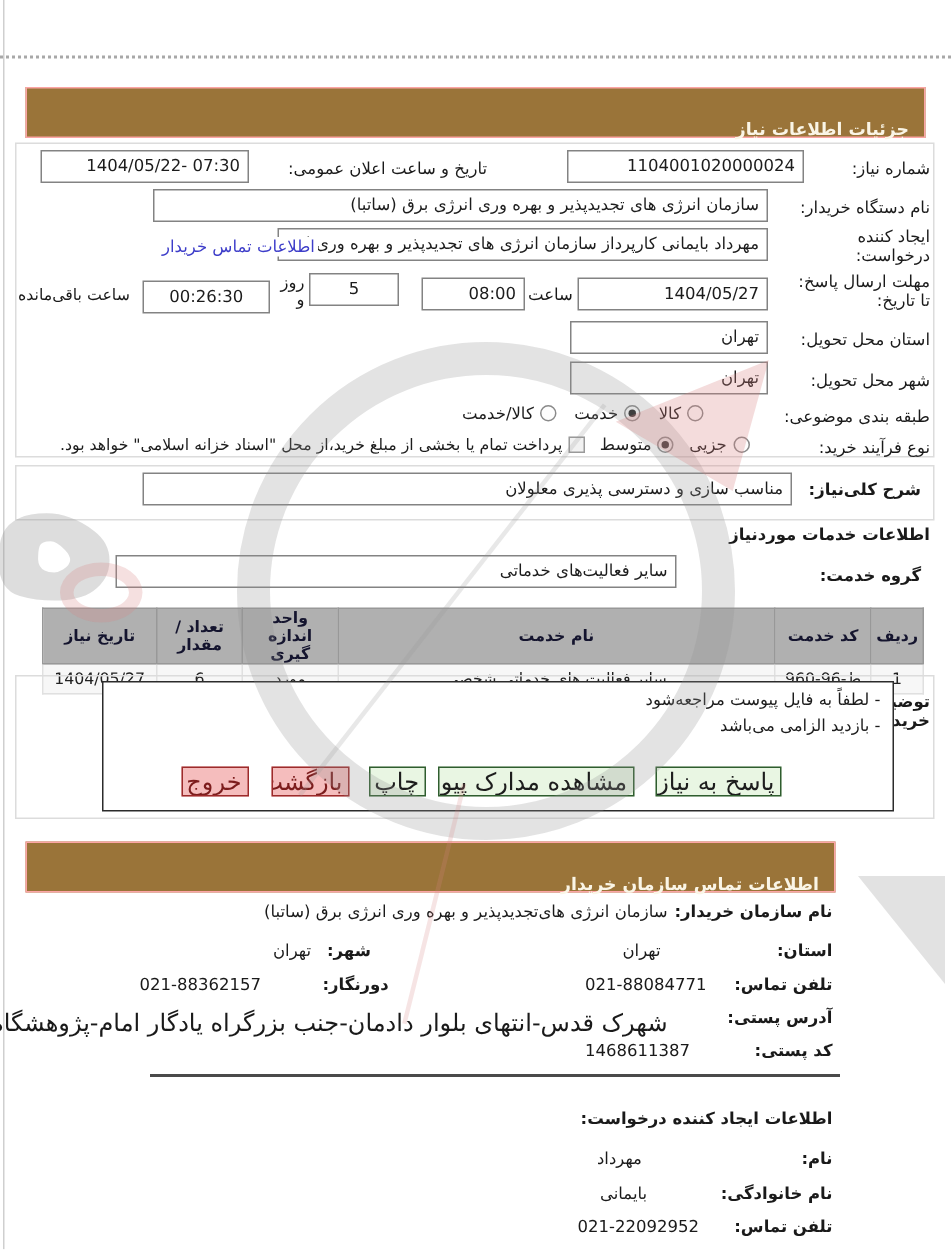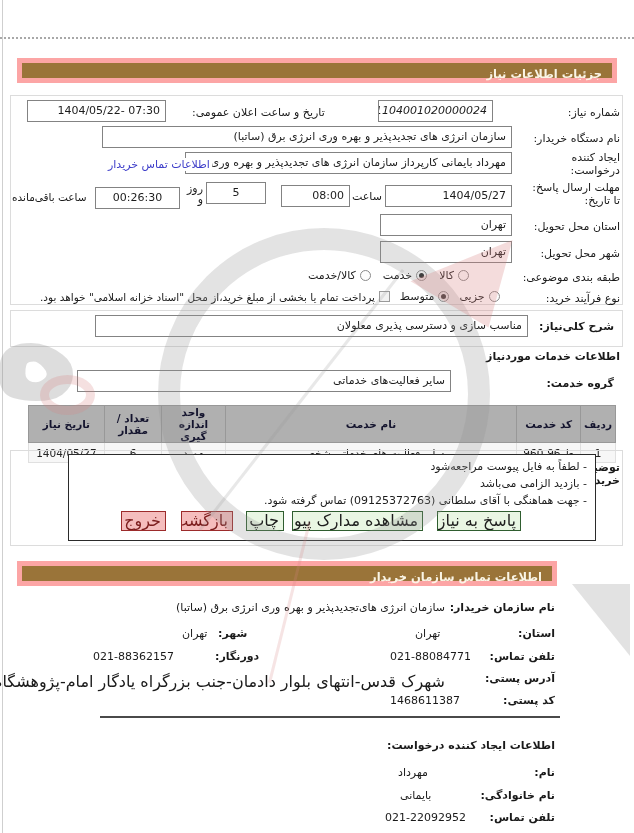--- a/index.html
+++ b/index.html
@@ -6,23 +6,23 @@
   html,body { background:#fff; }
   body {
     width:634px; height:833px;
     font-family:"DejaVu Sans","Liberation Sans",sans-serif;
     font-size:11px; color:#1c1c1c;
   }
   .page { position:relative; width:634px; height:833px; overflow:hidden; direction:rtl; background:#fff; }
   .edge-left { position:absolute; left:2px; top:0; height:833px; border-left:1px solid #cfcfcf; }
   .dotted { position:absolute; top:37px; left:0; width:634px; border-top:2px dotted #a8a8a8; }
   .hdr {
-    position:absolute; background:#9a7439; border:5px solid #fca5a5;
+    position:absolute; background:#9a7439; border:1px solid #fca5a5;
     color:#faf5e6; font-weight:bold; font-size:11.5px;
-    line-height:23px; padding:0 10px; text-align:right;
+    line-height:23px; padding:16px 10px; text-align:right;
   }
   .panel { position:absolute; border:1px solid #dcdcdc; background:transparent; }
   .lb { position:absolute; white-space:nowrap; color:#1a1a1a; }
   .b  { font-weight:bold; }
   .wrapLb { white-space:normal; line-height:13px; text-align:right; }
   .tb {
     position:absolute; border:1px solid #838383; background:#fff;
     height:22px; line-height:20px; padding:0 5px; text-align:right;
     overflow:hidden; white-space:nowrap;
   }
@@ -67,21 +67,21 @@
 <div class="page">
 
   <div class="edge-left"></div>
   <div class="dotted"></div>
 
   <div class="hdr" style="left:17px; top:58px; width:600px; height:25px;">جزئیات اطلاعات نیاز</div>
 
   <div class="panel" style="left:10px; top:95px; width:613px; height:210px;"></div>
 
   <div class="lb" style="right:14px; top:106px;">شماره نیاز:</div>
-  <div class="tb" style="left:378px; top:100px; width:115px;font-style:italic;">1104001020000024</div>
+  <div class="tb" style="left:378px; top:100px; width:158px;">1104001020000024</div>
 
   <div class="lb" style="left:192px; top:106px;">تاریخ و ساعت اعلان عمومی:</div>
   <div class="tb" style="left:27px; top:100px; width:139px;"><span class="ltr">1404/05/22- 07:30</span></div>
 
   <div class="lb" style="right:14px; top:132px;">نام دستگاه خریدار:</div>
   <div class="tb" style="left:102px; top:126px; width:410px;">سازمان انرژی های تجدیدپذیر و بهره وری انرژی برق (ساتبا)</div>
 
   <div class="lb wrapLb" style="right:14px; top:151px; width:72px;">ایجاد کننده درخواست:</div>
   <div class="tb" style="left:185px; top:152px; width:327px;">مهرداد بایمانی کارپرداز سازمان انرژی های تجدیدپذیر و بهره وری انرژی برق (ساتبا)</div>
   <div class="link" style="left:106px; top:158px;">اطلاعات تماس خریدار</div>
@@ -174,21 +174,20 @@
         <td>1404/05/27</td>
       </tr>
     </tbody>
   </table>
 
   <div class="panel" style="left:10px; top:450px; width:613px; height:96px;"></div>
   <div class="lb b wrapLb" style="right:14px; top:461px; width:58px;">توضیحات خریدار:</div>
   <div class="notebox" style="left:68px; top:454px; width:528px; height:87px;padding-left:25px;">
     <div>- لطفاً به فایل پیوست مراجعه‌شود</div>
     <div>- بازدید الزامی می‌باشد</div>
-    <div>- جهت هماهنگی با آقای سلطانی (09125372763) تماس گرفته شود.</div>
   </div>
 
   <div class="btn" style="left:437px; width:84px;">پاسخ به نیاز</div>
   <div class="btn" style="left:292px; width:131px;">مشاهده مدارک پیوستی (1)</div>
   <div class="btn" style="left:246px; width:38px;">چاپ</div>
   <div class="btn pink" style="left:181px; width:52px;">بازگشت</div>
   <div class="btn pink" style="left:121px; width:45px;">خروج</div>
 
   <div class="hdr" style="left:17px; top:561px; width:540px; height:25px;">اطلاعات تماس سازمان خریدار</div>
 

